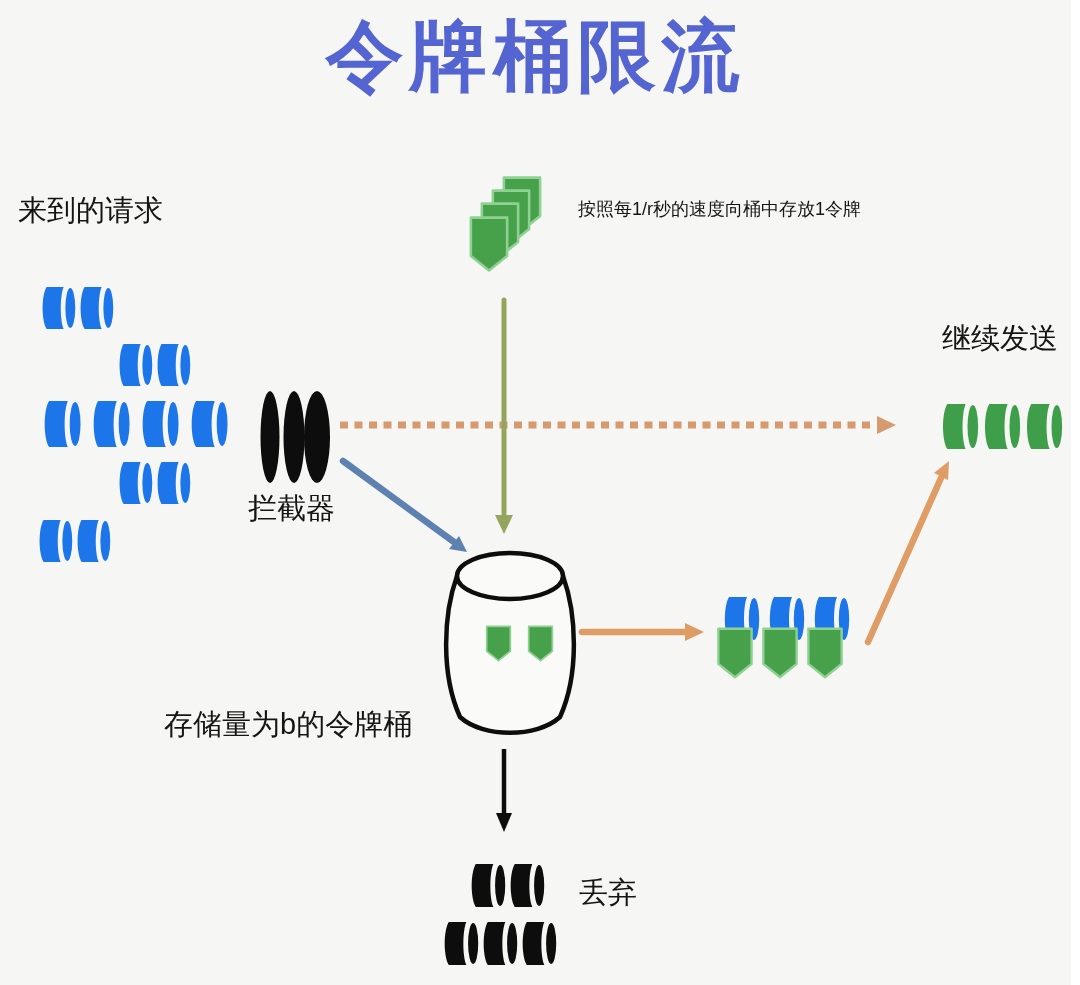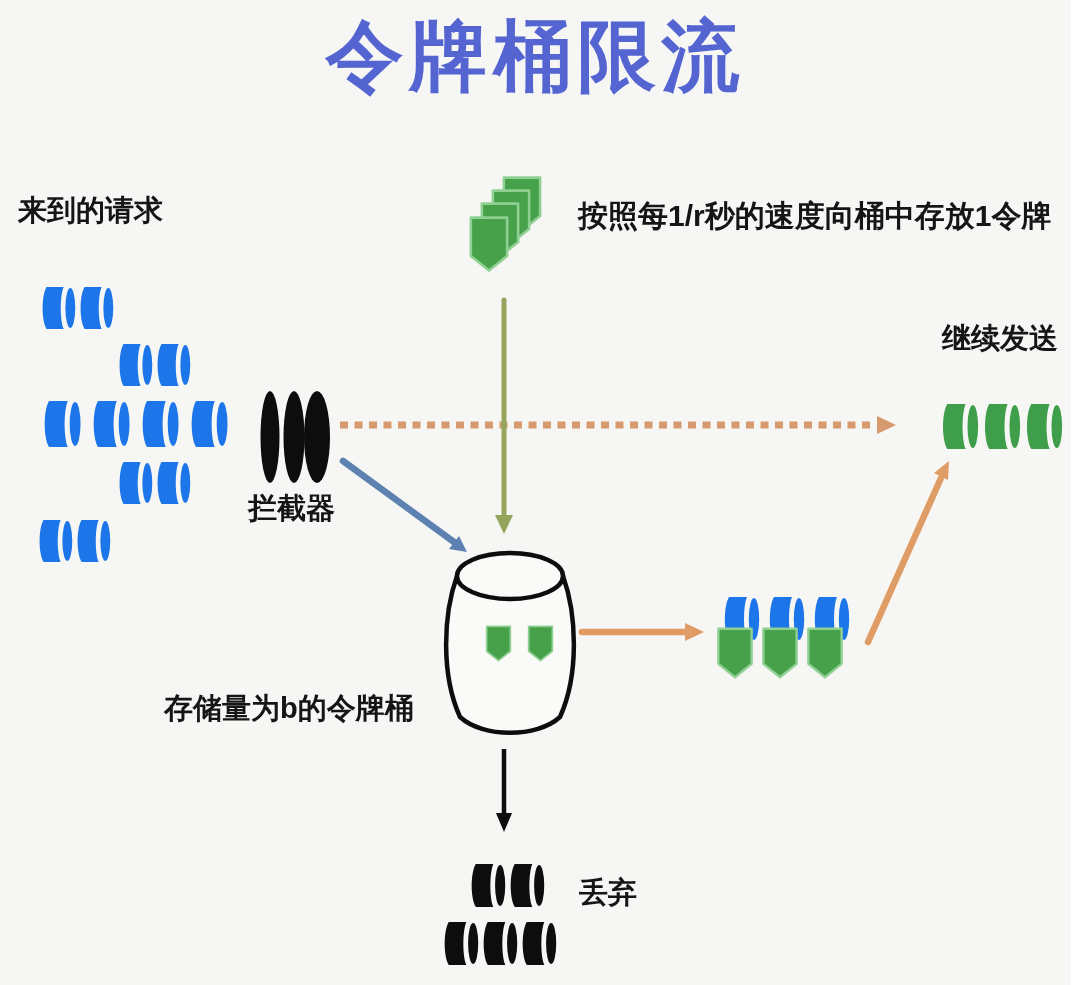--- a/index.html
+++ b/index.html
@@ -21,27 +21,27 @@
     width: 100%;
     text-align: center;
     font-size: 78px;
     font-weight: bold;
     letter-spacing: 6px;
     color: var(--title-blue, #5465d2);
     line-height: 1.1;
   }
   .label {
     position: absolute;
-    font-weight: bold;
+    font-weight: normal;
     font-size: 29px;
     color: var(--label-ink, #151515);
     white-space: nowrap;
     line-height: 1.15;
   }
-  .label.rate { font-size: 30px; letter-spacing: 0px; }
+  .label.rate { font-size: 18px; letter-spacing: 0px; }
   svg { display: block; overflow: visible; }
   .blue-cyl  { color: var(--request-blue, #1d76e9); }
   .green-cyl { color: var(--forward-green, #3f9e4a); }
   .black-cyl { color: var(--ink-black, #0d0d0d); }
   .shield-use { color: var(--token-green, #47a14b); }
   .shield-path {
     stroke: var(--token-green-light, #8fd193);
     stroke-width: 2.5px;
     stroke-linejoin: round;
   }
@@ -108,21 +108,21 @@
       <line class="arrow-black-line" x1="504" y1="749" x2="504" y2="815"></line>
       <polygon class="arrow-black-head" points="504,832 496,813 512,813"></polygon>
     </g>
   </svg>
 
   <div class="title">令牌桶限流</div>
 
   <div class="label" style="left:18px;top:194px">来到的请求</div>
   <div class="label rate" style="left:578px;top:199px">按照每1/r秒的速度向桶中存放1令牌</div>
   <div class="label" style="left:248px;top:492px">拦截器</div>
-  <div class="label" style="left:164px;top:692px">存储量为b的令牌桶</div>
+  <div class="label" style="left:164px;top:708px">存储量为b的令牌桶</div>
   <div class="label" style="left:942px;top:322px">继续发送</div>
   <div class="label" style="left:579px;top:876px">丢弃</div>
 
   <svg class="abs blue-cyl" style="left:38px;top:285px" width="38" height="46">
       <use href="#icon-cyl"></use>
     </svg>
   <svg class="abs blue-cyl" style="left:76px;top:285px" width="38" height="46">
       <use href="#icon-cyl"></use>
     </svg>
 

